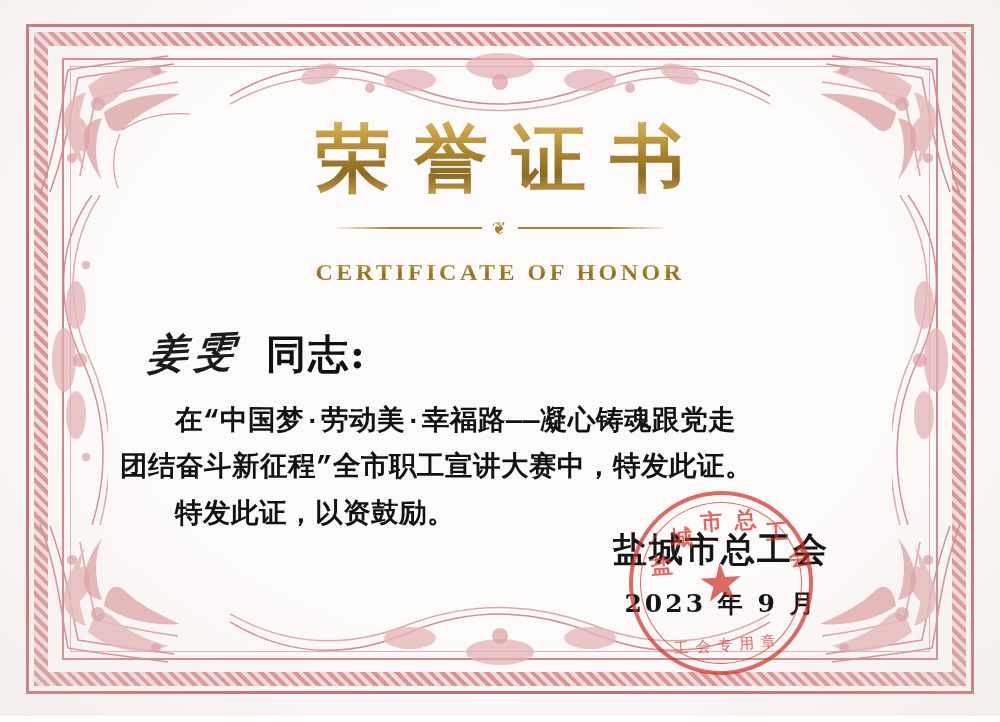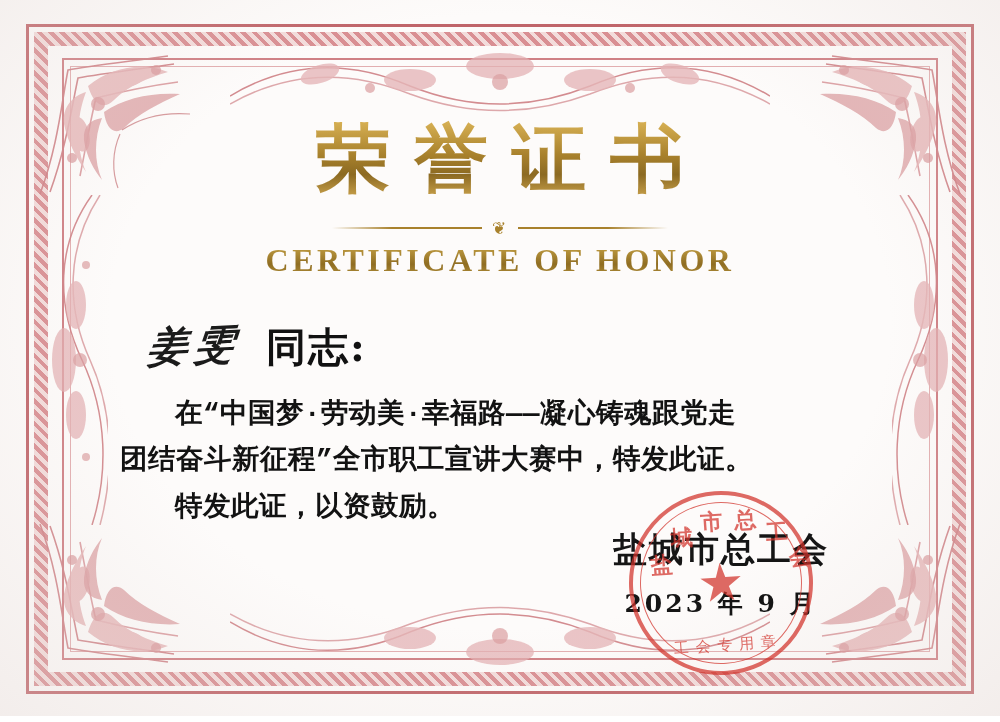--- a/index.html
+++ b/index.html
@@ -147,23 +147,23 @@
   }
   .divider-line.right {
     background: linear-gradient(270deg, rgba(168,129,44,0) 0%, #a8812c 40%, #a8812c 100%);
   }
   .divider-orn {
     color: #a8812c;
     font-size: 17px;
     letter-spacing: 2px;
   }
   .cert-subtitle {
-    margin-top: 3px;
+    margin-top: 20px;
     font-family: "Liberation Serif", serif;
-    font-size: 32px;
+    font-size: 24px;
     font-weight: 700;
     letter-spacing: 3.5px;
     color: #9c7726;
     background: linear-gradient(180deg,#cda94a 0%, #8f6d22 60%, #b8953d 100%);
     -webkit-background-clip: text;
     background-clip: text;
     -webkit-text-fill-color: transparent;
   }
 
   

